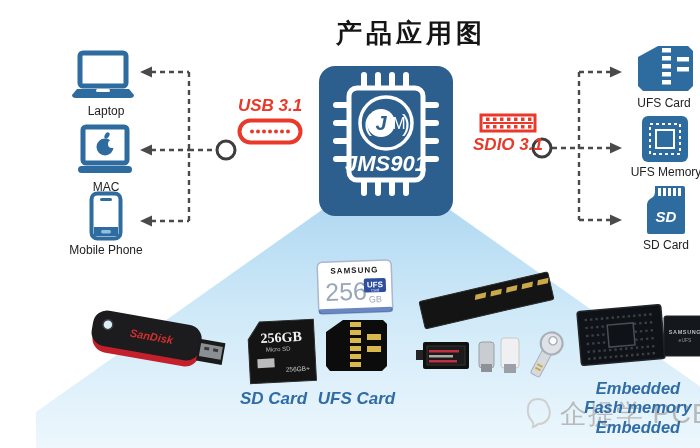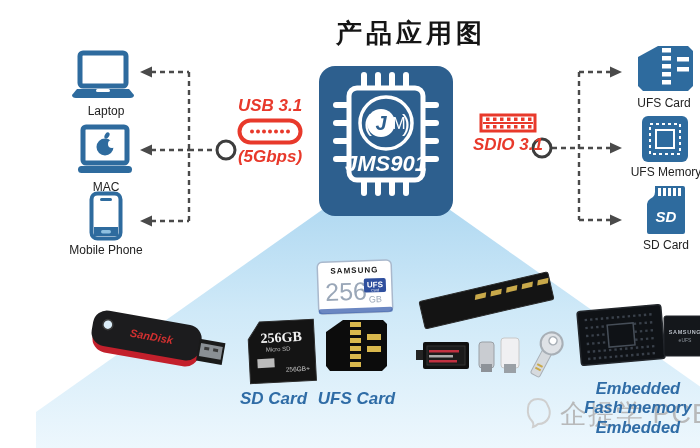--- a/index.html
+++ b/index.html
@@ -95,21 +95,20 @@
       <g fill="#E8392B">
         <circle cx="15" cy="13.5" r="2"></circle>
           <circle cx="21" cy="13.5" r="2"></circle>
           <circle cx="27" cy="13.5" r="2"></circle>
         <circle cx="33" cy="13.5" r="2"></circle>
           <circle cx="39" cy="13.5" r="2"></circle>
           <circle cx="45" cy="13.5" r="2"></circle>
         <circle cx="51" cy="13.5" r="2"></circle>
       </g>
     </svg>
-    <div>(5Gbps)</div>
   </div>
 
   <svg class="abs" style="left:283px;top:66px;z-index:3" width="134" height="150" viewBox="0 0 134 150">
     <rect x="0" y="0" width="134" height="150" rx="16" fill="#2D5F8E"></rect>
     <g stroke="#fff" stroke-width="6" stroke-linecap="round">
       <line x1="45" y1="9" x2="45" y2="20"></line>
         <line x1="59" y1="9" x2="59" y2="20"></line>
       <line x1="73" y1="9" x2="73" y2="20"></line>
         <line x1="87" y1="9" x2="87" y2="20"></line>
       <line x1="45" y1="116" x2="45" y2="127"></line>

